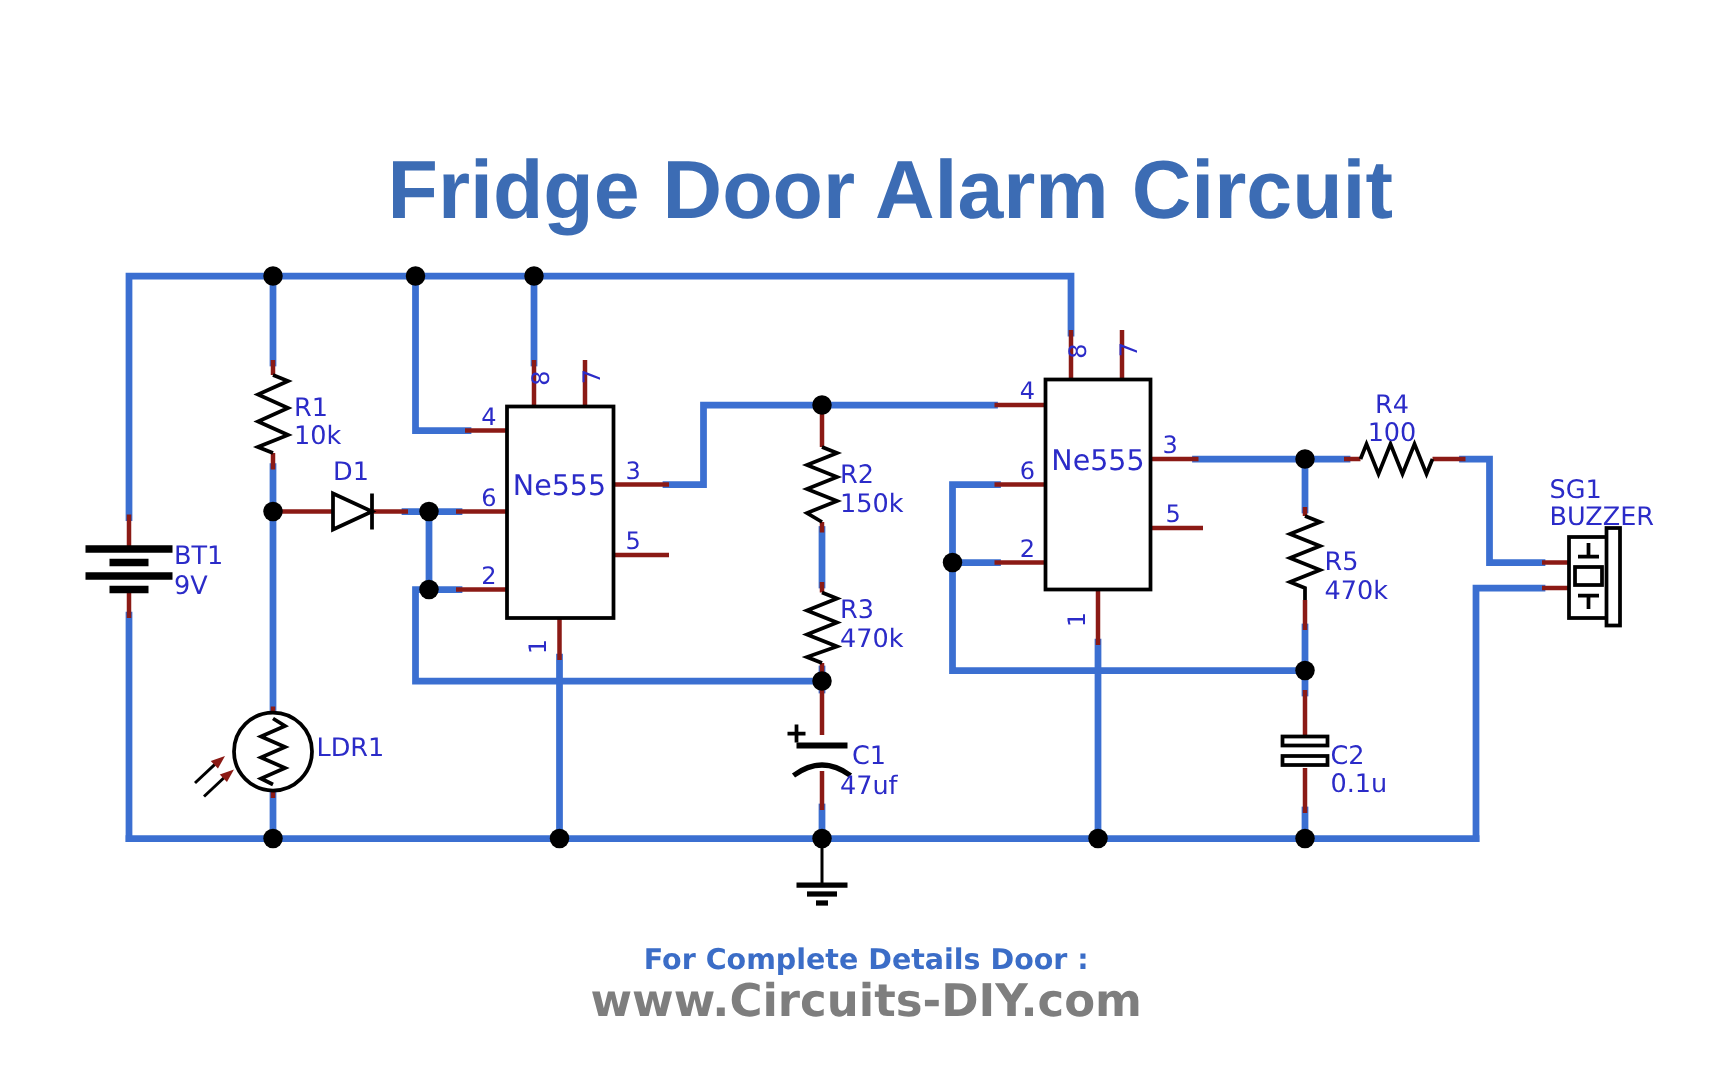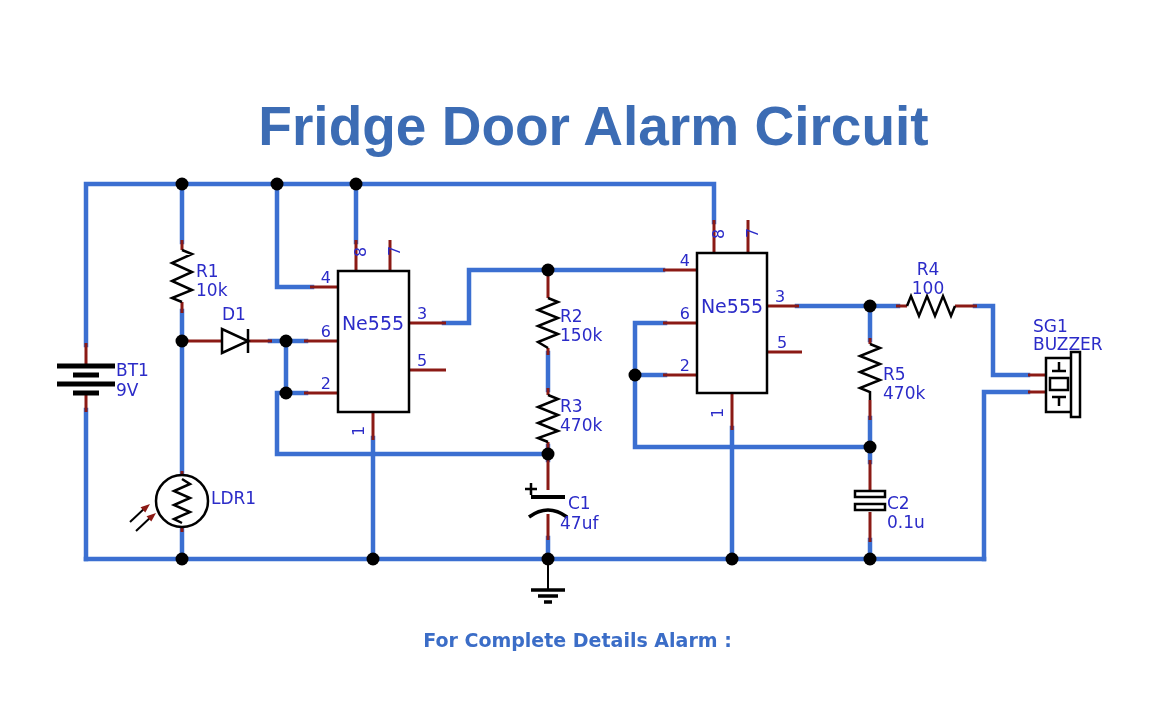--- a/index.html
+++ b/index.html
@@ -220,15 +220,16 @@
       <text class="lbl" x="883" y="380">R5</text>
       <text class="lbl" x="883" y="399">470k</text>
       <text class="lbl" x="887" y="509">C2</text>
       <text class="lbl" x="887" y="528">0.1u</text>
 
       <text class="lbl" x="1033" y="332">SG1</text>
       <text class="lbl" x="1033" y="350">BUZZER</text>
     </g>
   </svg>
 
-  <div class="footer-note">For Complete Details Alarm :</div>
+  <div class="footer-note">For Complete Details Door :</div>
+  <div class="footer-site">www.Circuits-DIY.com</div>
 
 </div>
 
 </body></html>

